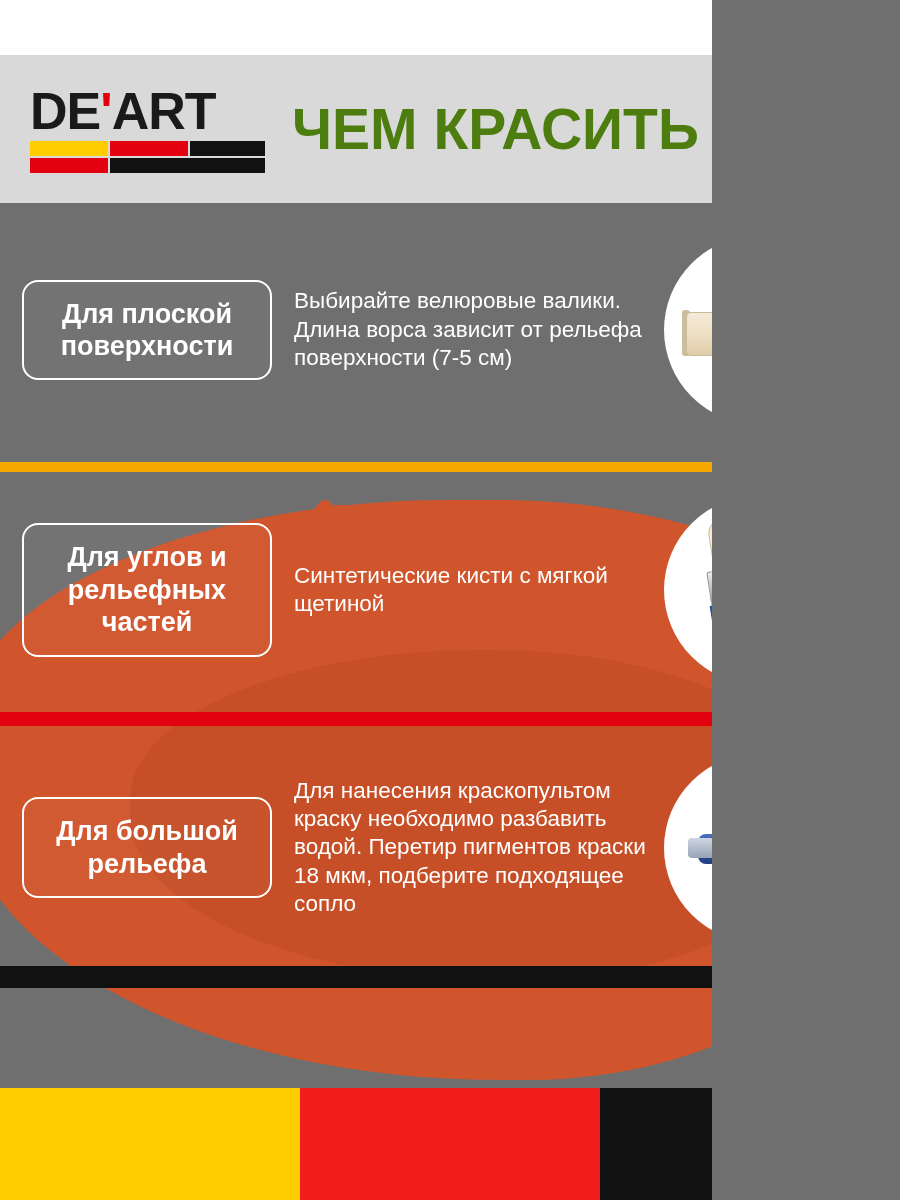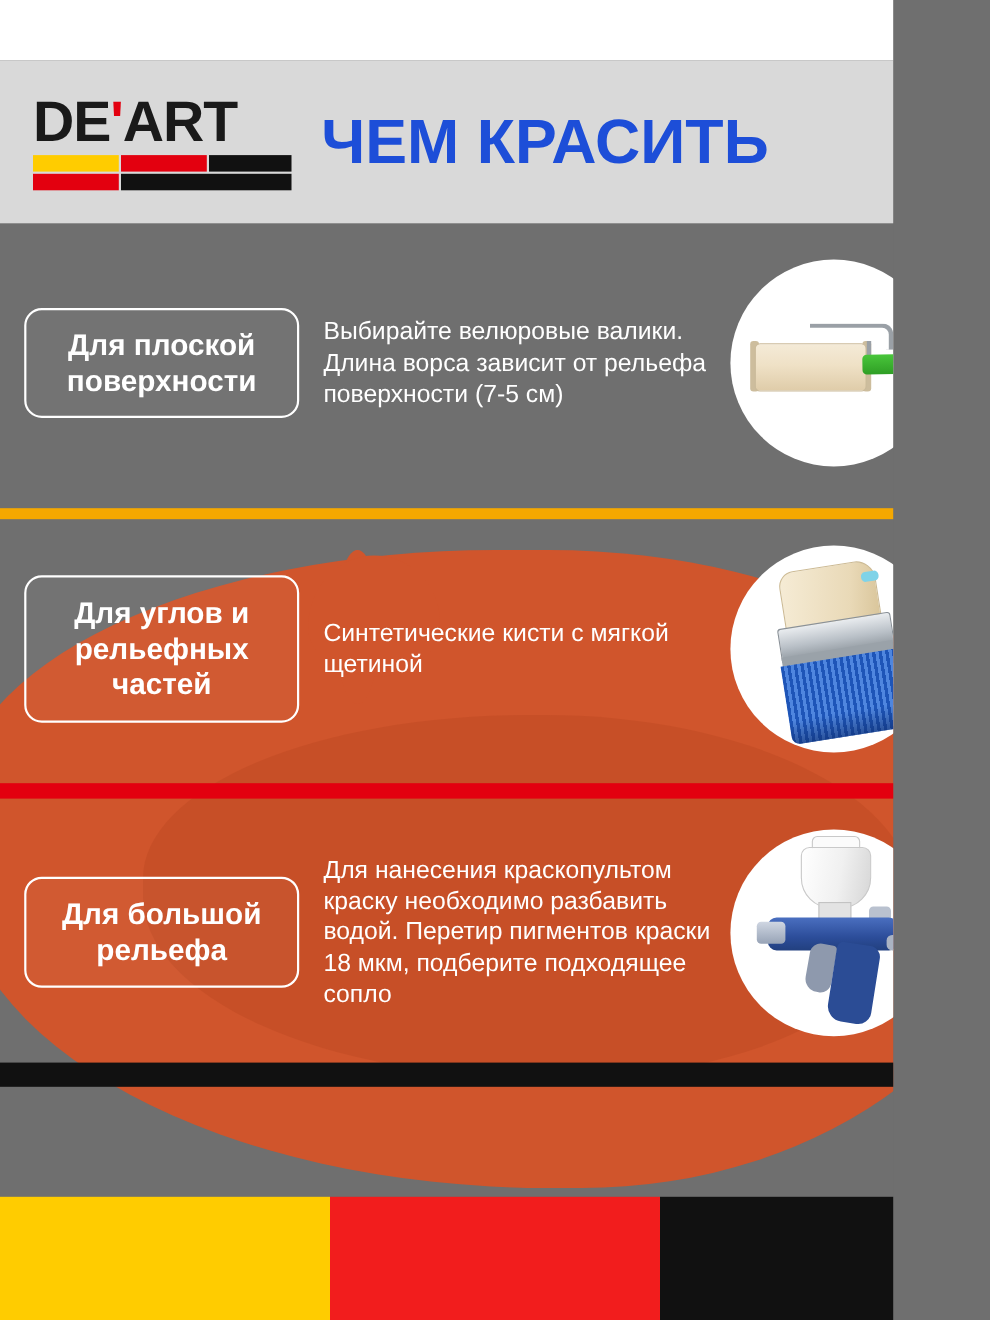--- a/index.html
+++ b/index.html
@@ -8,21 +8,21 @@
   }
   body {
     width: 900px;
     height: 1200px;
     font-family: "Liberation Sans", sans-serif;
     background: #6f6f6f;
     overflow: hidden;
   }
   .page {
     position: relative;
-    width: 812px;
+    width: 712px;
     height: 1200px;
     overflow: hidden;
     background: #6f6f6f;
   }
 
   
   .top-white {
     position: absolute;
     left: 0; top: 0;
     width: 900px; height: 55px;
@@ -66,21 +66,21 @@
   }
   .bar-yellow { left: 0;   top: 0;  width: 78px; background: #ffcc00; }
   .bar-red    { left: 0;   top: 17px; width: 78px; background: #e3000f; }
   .bar-red2   { left: 80px; top: 0;  width: 78px; background: #e3000f; }
   .bar-black  { left: 80px; top: 17px; width: 155px; background: #111111; }
   .bar-black2 { left: 160px; top: 0;  width: 75px; background: #111111; }
 
   .header-title {
     font-size: 57px;
     font-weight: bold;
-    color: #1d4ed8;
+    color: #4d7c0f;
     letter-spacing: 0px;
     margin-left: 22px;
     line-height: 1;
     white-space: nowrap;
     font-family: "Liberation Sans", sans-serif;
   }
 
   
   .splash {
     position: absolute;

